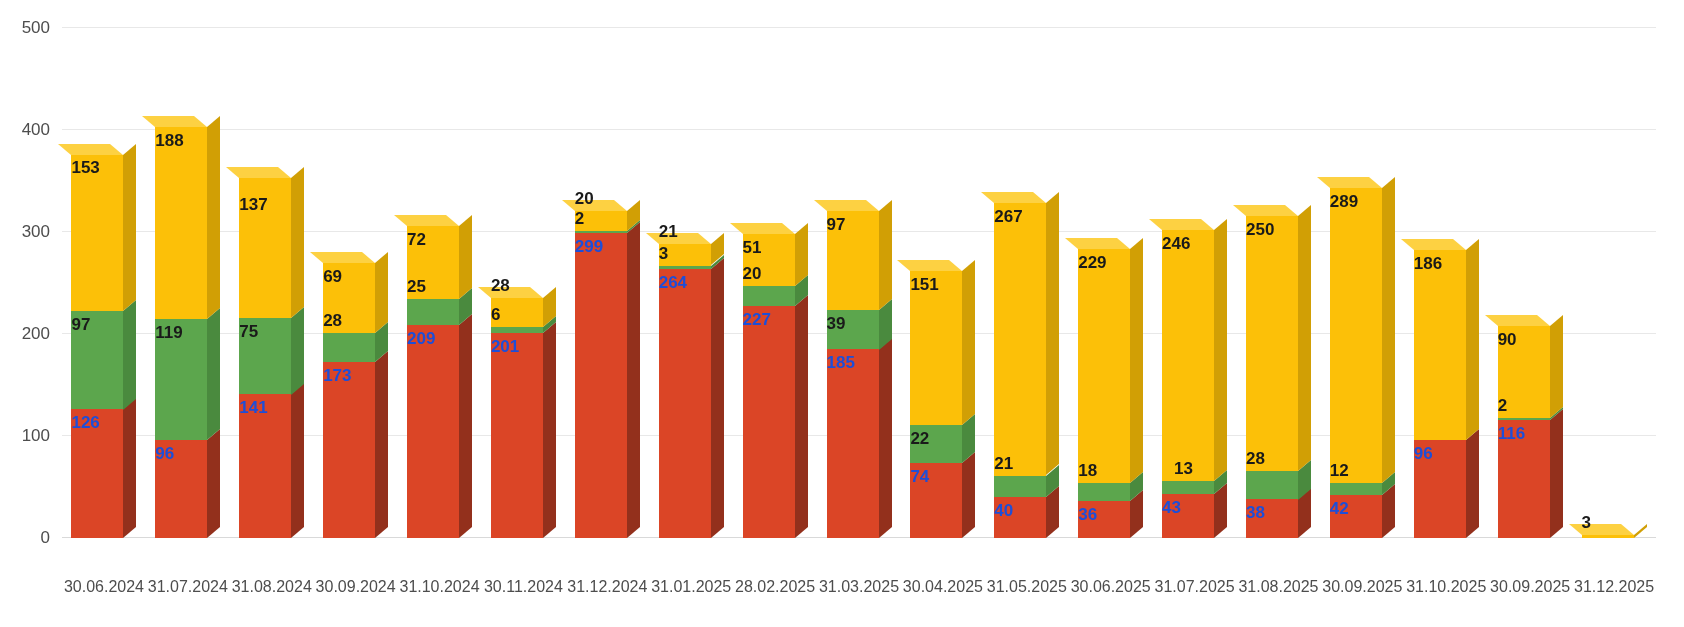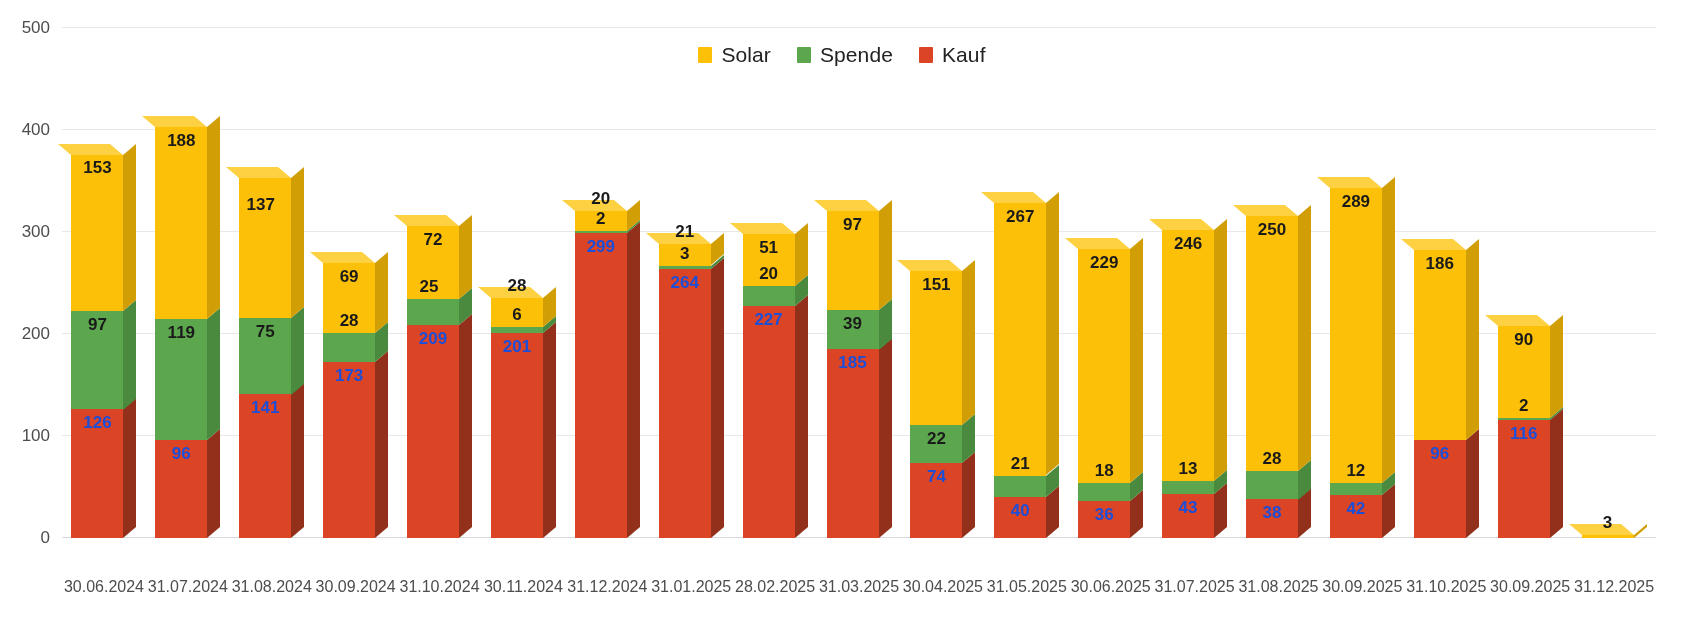--- a/index.html
+++ b/index.html
@@ -126,21 +126,21 @@
     height: 100%;
   }
   .seg-top {
     position: absolute;
     left: 0;
   }
   .seg-label {
     position: absolute;
     left: 0;
     width: 100%;
-    text-align: center;
+    text-align: left;
     font-size: 17px;
     font-weight: bold;
     white-space: nowrap;
     pointer-events: none;
   }
   .label-dark { color: #1a1a1a; }
   .label-light { color: #1d4ed8; }
 
   
   #xaxis {
@@ -158,34 +158,20 @@
     color: #4d4d4d;
     white-space: nowrap;
     transform: translateX(-50%);
   }
 </style>
 </head>
 <body>
 
 <div id="chart-root">
 
-  <div id="legend">
-      <div class="legend-item">
-        <span class="legend-swatch" style="background: rgb(252, 192, 8);"></span>
-        <span class="legend-label">Solar</span>
-      </div>
-      <div class="legend-item">
-        <span class="legend-swatch" style="background: rgb(92, 166, 77);"></span>
-        <span class="legend-label">Spende</span>
-      </div>
-      <div class="legend-item">
-        <span class="legend-swatch" style="background: rgb(219, 69, 38);"></span>
-        <span class="legend-label">Kauf</span>
-      </div>
-    </div>
 
 
   <div id="plot">
       <div class="gridline baseline" style="bottom: 0px;"></div>
       <div class="gridline" style="bottom: 102px;"></div>
       <div class="gridline" style="bottom: 204px;"></div>
       <div class="gridline" style="bottom: 306px;"></div>
       <div class="gridline" style="bottom: 408px;"></div>
       <div class="gridline" style="bottom: 510px;"></div>
     </div>
@@ -442,21 +428,21 @@
         <div class="seg" style="width: 52px; height: 13.26px; bottom: 43.86px; left: 0px;">
           <div class="seg-side" style="left: 52px; width: 13px; background: rgb(74, 138, 62); transform: skewY(-40.24deg); transform-origin: left top;"></div>
           <div class="seg-front" style="background: rgb(92, 166, 77);"></div>
         </div>
         <div class="seg" style="width: 52px; height: 250.92px; bottom: 57.12px; left: 0px;">
           <div class="seg-side" style="left: 52px; width: 13px; background: rgb(209, 159, 5); transform: skewY(-40.24deg); transform-origin: left top;"></div>
           <div class="seg-front" style="background: rgb(252, 192, 8);"></div>
           <div class="seg-top" style="width: 52px; height: 11px; top: -11px; left: 0px; background: rgb(253, 209, 66); transform: skewX(49.76deg); transform-origin: left bottom;"></div>
         </div>
         <div class="seg-label label-light" style="width: 52px; bottom: 19.86px;">43</div>
-        <div class="seg-label label-dark" style="width: 52px; bottom: 59.12px;">13</div>
+        <div class="seg-label label-dark" style="width: 52px; bottom: 59.12px; padding-left: 12px;">13</div>
         <div class="seg-label label-dark" style="width: 52px; bottom: 284.04px;">246</div>
       </div>
       <div class="bar-group" style="left: 1183.97px; width: 65px; height: 335.32px;">
         <div class="seg" style="width: 52px; height: 38.76px; bottom: 0px; left: 0px;">
           <div class="seg-side" style="left: 52px; width: 13px; background: rgb(147, 48, 28); transform: skewY(-40.24deg); transform-origin: left top;"></div>
           <div class="seg-front" style="background: rgb(219, 69, 38);"></div>
         </div>
         <div class="seg" style="width: 52px; height: 28.56px; bottom: 38.76px; left: 0px;">
           <div class="seg-side" style="left: 52px; width: 13px; background: rgb(74, 138, 62); transform: skewY(-40.24deg); transform-origin: left top;"></div>
           <div class="seg-front" style="background: rgb(92, 166, 77);"></div>

